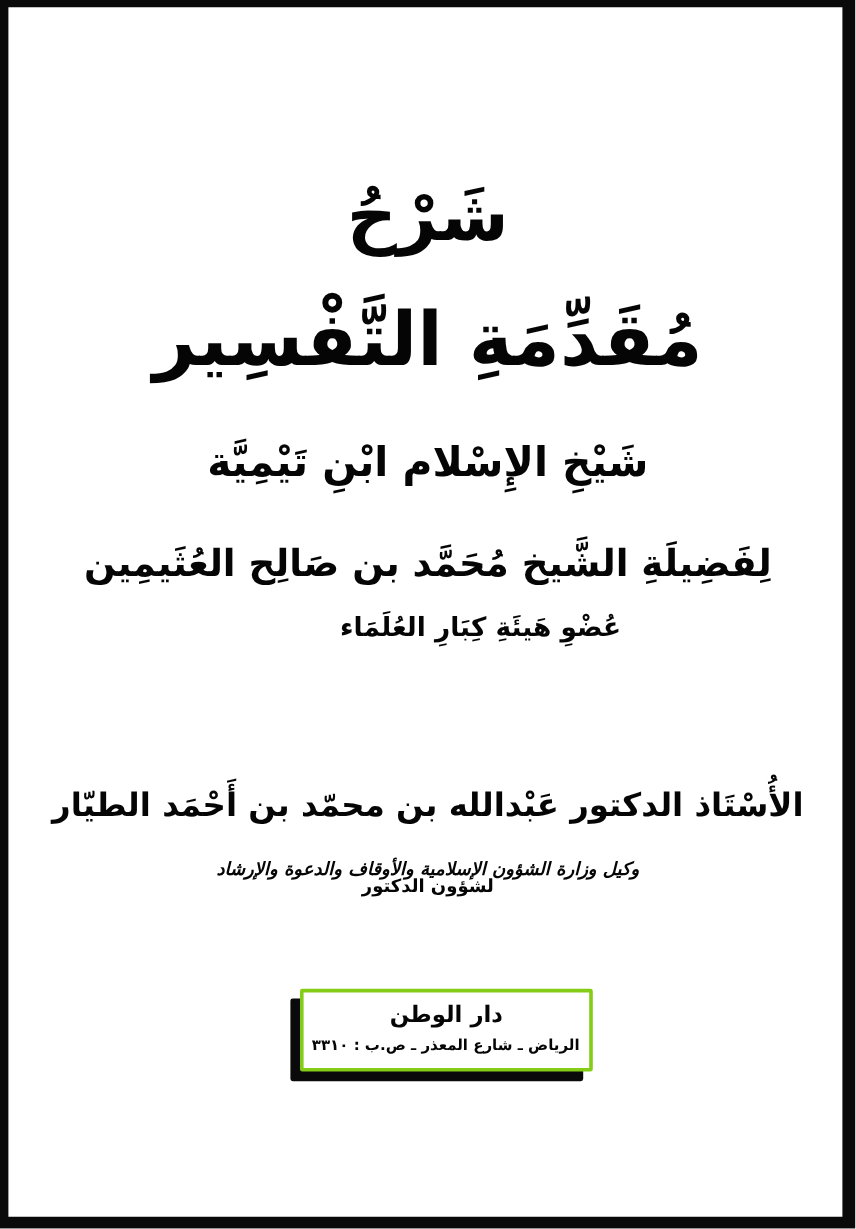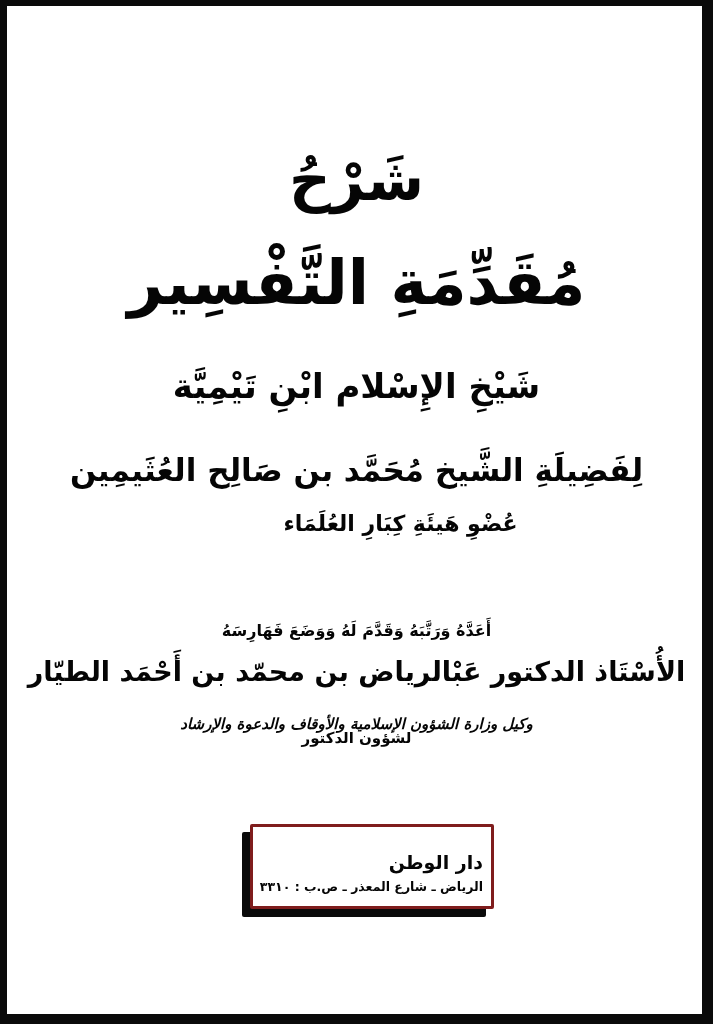--- a/index.html
+++ b/index.html
@@ -44,25 +44,25 @@
   .ed-1         { top: 621px; font-size: 16px; }
   .ed-2         { top: 656px; font-size: 27px; }
   .ed-3         { top: 715px; font-size: 15px; font-style: italic; }
   .ed-4         { top: 729px; font-size: 15px; }
   .pub-box {
     position: absolute;
     top: 824px;
     left: 250px;
     width: 222px;
     background: #ffffff;
-    border: 3px solid #7f1d1d;
+    border: 3px solid #84cc16;
     border-radius: 2px;
     box-shadow: -8px 8px 0 0 #0a0a0a;
-    padding: 22px 8px 9px 8px;
-    text-align: right;
+    padding: 6px 8px 9px 8px;
+    text-align: center;
     direction: rtl;
   }
   .pub-name {
     font-size: 19px;
     font-weight: bold;
     line-height: 1.4;
   }
   .pub-addr, .pub-phone {
     font-size: 12.5px;
     font-weight: bold;
@@ -81,23 +81,22 @@
 
   <div class="line main-title" lang="ar">مُقَدِّمَةِ التَّفْسِير</div>
 
   <div class="line comm-1" lang="ar">لِفَضِيلَةِ الشَّيخ مُحَمَّد بن صَالِح العُثَيمِين</div>
 
   <div class="line taymiyyah" lang="ar">شَيْخِ الإِسْلام ابْنِ تَيْمِيَّة</div>
 
   <div class="line comm-2" lang="ar">عُضْوِ هَيئَةِ كِبَارِ العُلَمَاء</div>
 
 
-  <div class="line ed-1" lang="ar">أَعَدَّهُ وَرَتَّبَهُ وَقَدَّمَ لَهُ وَوَضَعَ فَهَارِسَهُ</div>
 
-  <div class="line ed-2" lang="ar">الأُسْتَاذ الدكتور عَبْالرياض بن محمّد بن أَحْمَد الطيّار</div>
+  <div class="line ed-2" lang="ar">الأُسْتَاذ الدكتور عَبْدالله بن محمّد بن أَحْمَد الطيّار</div>
 
   <div class="line ed-3" lang="ar">وكيل وزارة الشؤون الإسلامية والأوقاف والدعوة والإرشاد</div>
 
   <div class="line ed-4" lang="ar">لشؤون الدكتور</div>
 
   <div class="pub-box">
     <div class="pub-name" lang="ar">دار الوطن</div>
     <div class="pub-addr" lang="ar">الرياض ـ شارع المعذر ـ ص.ب : ٣٣١٠</div>
   </div>
 </div>

